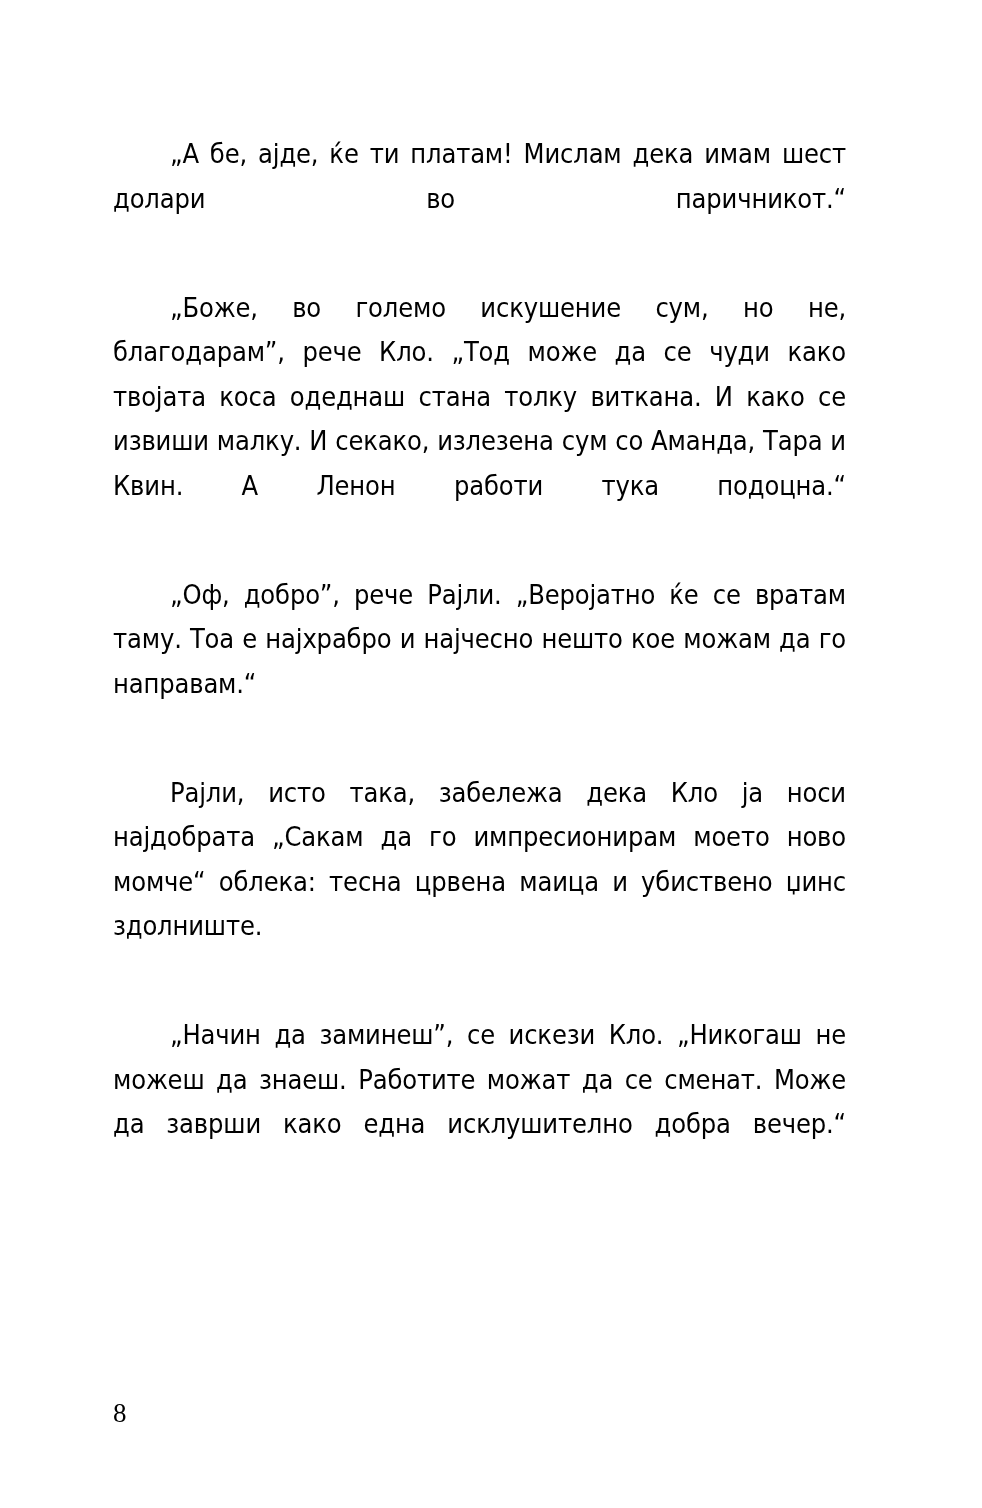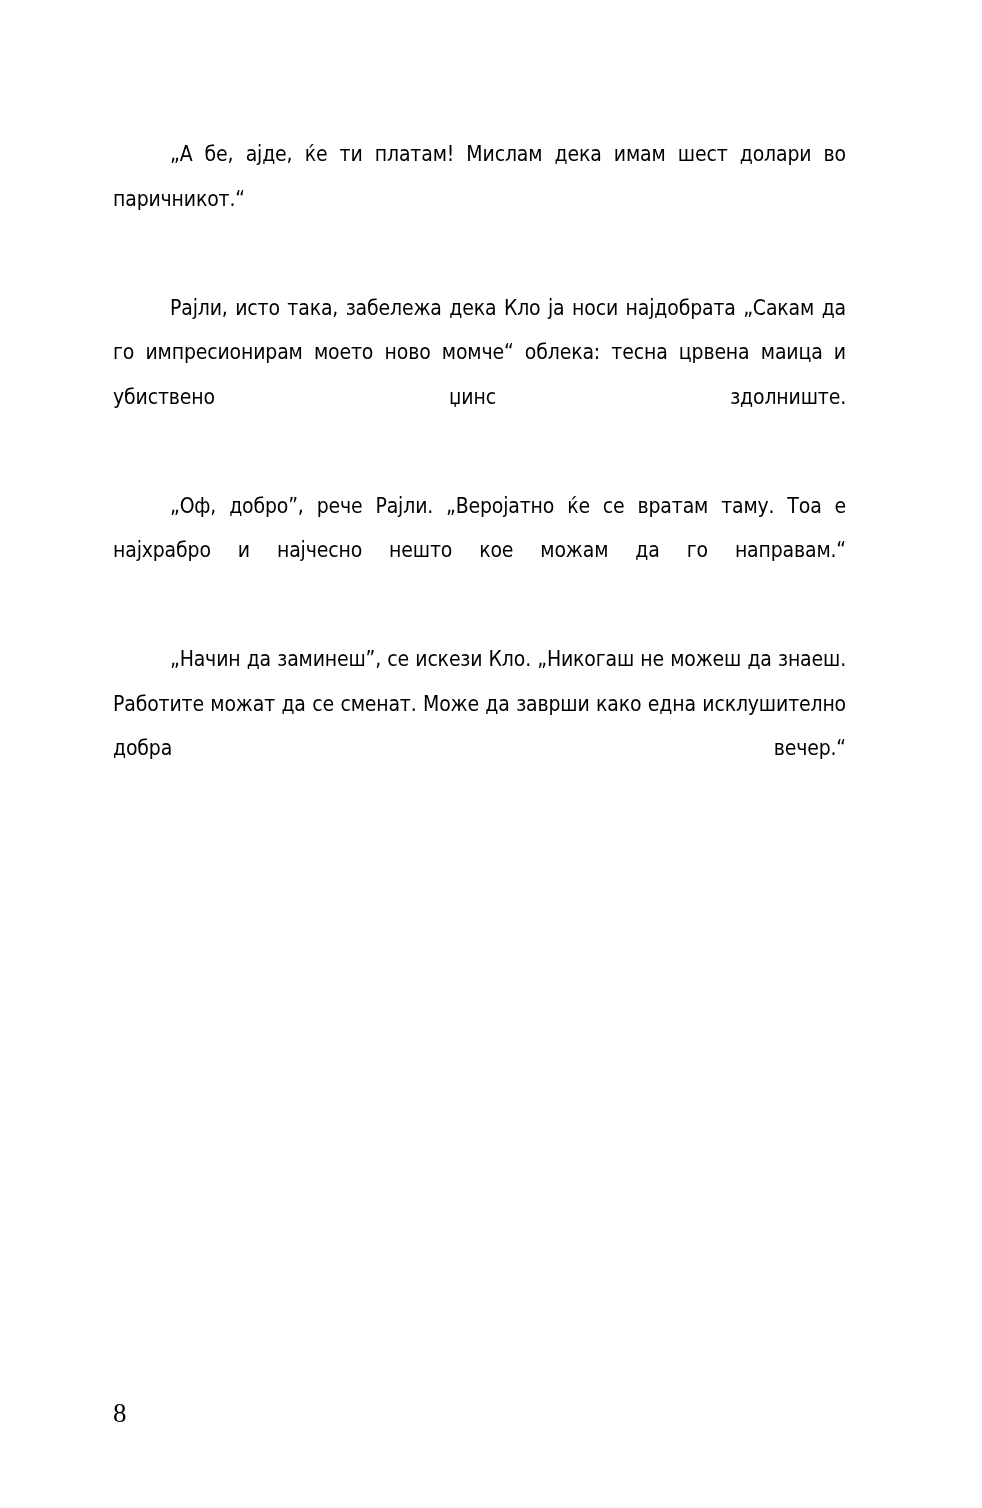--- a/index.html
+++ b/index.html
@@ -20,21 +20,21 @@
 
   .text-column {
     position: absolute;
     left: 113px;
     top: 132px;
     width: 733px;
   }
 
   .para {
     font-family: "DejaVu Sans Condensed", "Liberation Sans Narrow", "DejaVu Sans", sans-serif;
-    font-size: 21px;
+    font-size: 27px;
     line-height: 44.5px;
     color: #000000;
     text-align: justify;
     text-justify: inter-word;
     text-indent: 57px;
     margin: 0 0 20px 0;
     letter-spacing: -0.15px;
     word-spacing: 0px;
     -webkit-font-smoothing: antialiased;
     hyphens: none;
@@ -61,21 +61,22 @@
     color: #000000;
   }
 </style>
 </head>
 <body>
 
 <div class="page">
 
   <div class="text-column">
     <p class="para">„А бе, ајде, ќе ти платам! Мислам дека имам шест долари во паричникот.“</p>
+    <p class="para">„Боже, во големо искушение сум, но не, благодарам”, рече Кло. „Тод може да се чуди како твојата коса одеднаш стана толку виткана. И како се извиши малку. И секако, излезена сум со Аманда, Тара и Квин. А Ленон работи тука подоцна.“</p>
+    <p class="para">„Оф, добро”, рече Рајли. „Веројатно ќе се вратам таму. Тоа е најхрабро и најчесно нешто кое можам да го направам.“</p>
     <p class="para">Рајли, исто така, забележа дека Кло ја носи најдобрата „Сакам да го импресионирам моето ново момче“ облека: тесна црвена маица и убиствено џинс здолниште.</p>
-    <p class="para">„Оф, добро”, рече Рајли. „Веројатно ќе се вратам таму. Тоа е најхрабро и најчесно нешто кое можам да го направам.“</p>
     <p class="para">„Начин да заминеш”, се искези Кло. „Никогаш не можеш да знаеш. Работите можат да се сменат. Може да заврши како една исклушително добра вечер.“</p>
 
   </div>
 
   <div class="page-number">8</div>
 
 </div>
 
 </body></html>

